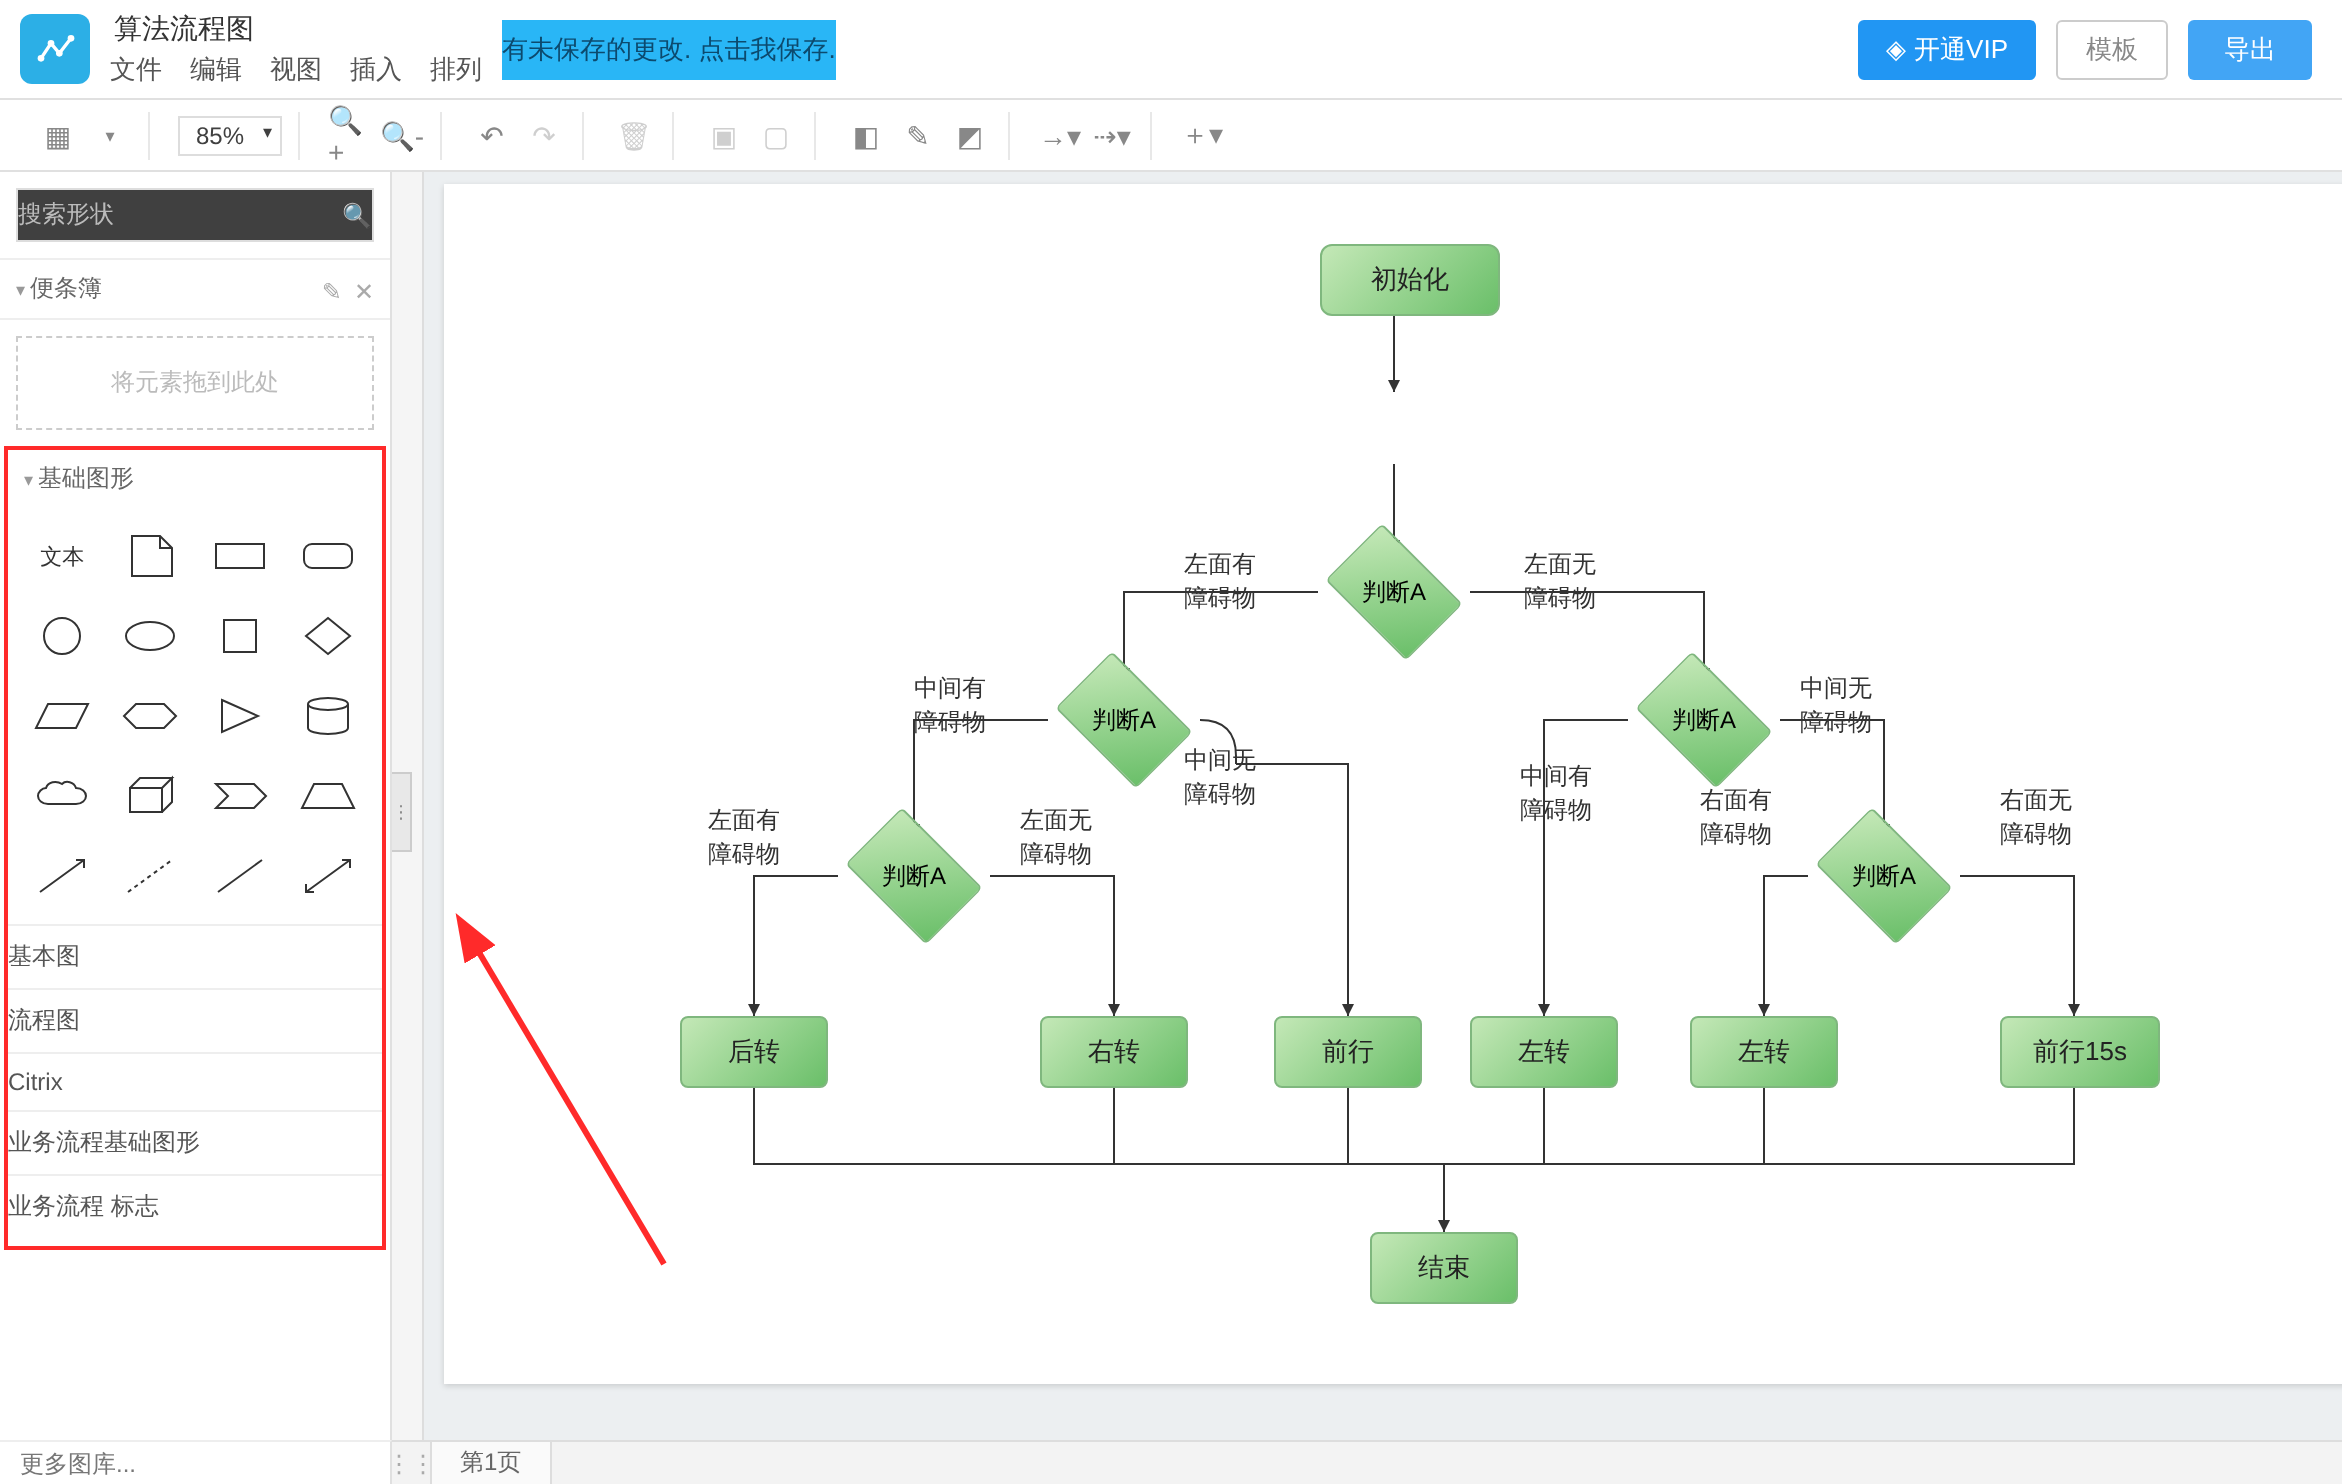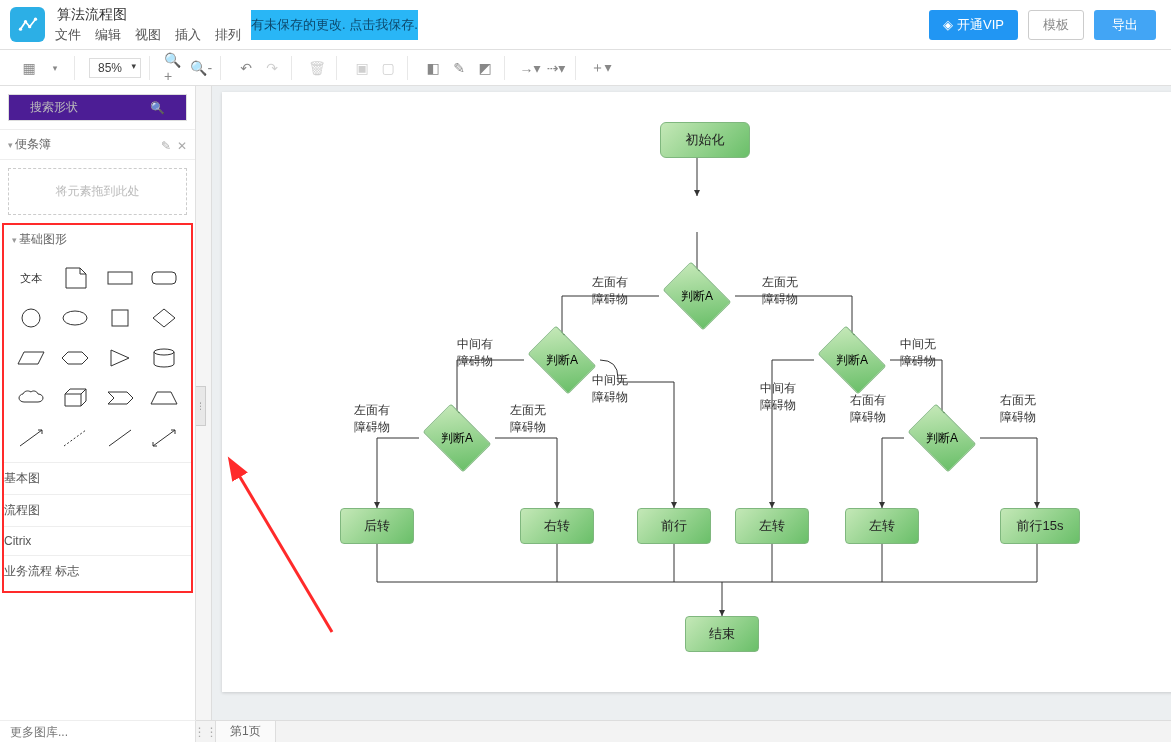--- a/index.html
+++ b/index.html
@@ -21,21 +21,21 @@
 .tb-group { display: flex; align-items: center; gap: 4px; padding: 0 8px; border-right: 1px solid #e8e8e8; height: 24px; }
 .tb-group:last-child { border-right: none; }
 .tb-btn { width: 22px; height: 22px; display: flex; align-items: center; justify-content: center; color: #888; cursor: pointer; font-size: 14px; }
 .zoom-sel { border: 1px solid #ddd; padding: 2px 18px 2px 8px; font-size: 12px; color: #404040; position: relative; }
 .zoom-sel::after { content: "▾"; position: absolute; right: 4px; font-size: 9px; }
 
 .body-wrap { display: flex; height: calc(100% - 50px - 36px - 22px); }
 
 .sidebar { width: 196px; background: #fff; border-right: 1px solid #e0e0e0; display: flex; flex-direction: column; overflow: hidden; }
 .search-wrap { padding: 8px; border-bottom: 1px solid #eee; }
-.search-box { width: 100%; border: 1px solid #ddd; padding: 4px 21px; font-size: 12px; color: #999; display: flex; justify-content: space-between; align-items: center; background:#4c1d95;gap:34px; }
+.search-box { width: 100%; border: 1px solid #ddd; padding: 4px 0; font-size: 12px; color: #999; display: flex; justify-content: space-between; align-items: center; background:#404040;gap:34px; }
 .panel-hdr { font-size: 12px; color: #666; padding: 6px 8px; border-bottom: 1px solid #eee; display: flex; align-items: flex-end; justify-content: space-between; cursor: pointer; }
 .panel-hdr .lbl::before { content: "▾ "; font-size: 9px; color: #999; }
 .drop-zone { margin: 8px; border: 1px dashed #ccc; color: #bbb; font-size: 12px; text-align: center; padding: 14px 0; }
 .shapes-panel { border: 2px solid #ff2a2a; margin: 0 2px; padding-bottom: 4px; }
 .shapes-grid { display: grid; grid-template-columns: repeat(4, 1fr); gap: 8px 6px; padding: 8px; }
 .shape-cell { height: 32px; display: flex; align-items: center; justify-content: center; cursor: move; font-size:11px; color:#333;}
 .shape-cell svg { width: 30px; height: 24px; }
 .cat-item { font-size: 12px; color: #555; padding: 7px 0; border-top: 1px solid #eee; cursor: pointer; }
 
 .canvas-wrap { flex: 1; position: relative; background: #eceff1; overflow: hidden; }
@@ -251,20 +251,21 @@
           </div>
         <div class="shape-cell">
             <svg>
               <path d="M4 20 L26 4 M4 16 L4 20 L8 20 M22 4 L26 4 L26 8" fill="none" stroke="#333"></path>
             </svg>
           </div>
       </div>
       <div class="cat-item">基本图</div>
       <div class="cat-item">流程图</div>
       <div class="cat-item">Citrix</div>
+      <div class="cat-item">业务流程基础图形</div>
       <div class="cat-item">业务流程 标志</div>
     </div>
   </div>
 
   <div class="canvas-wrap">
     <div class="ruler-v"></div>
     <div class="collapse-handle">⋮</div>
     <div class="page">
 
       <svg class="conn" style="left:0;top:0;width:100%;height:100%">

